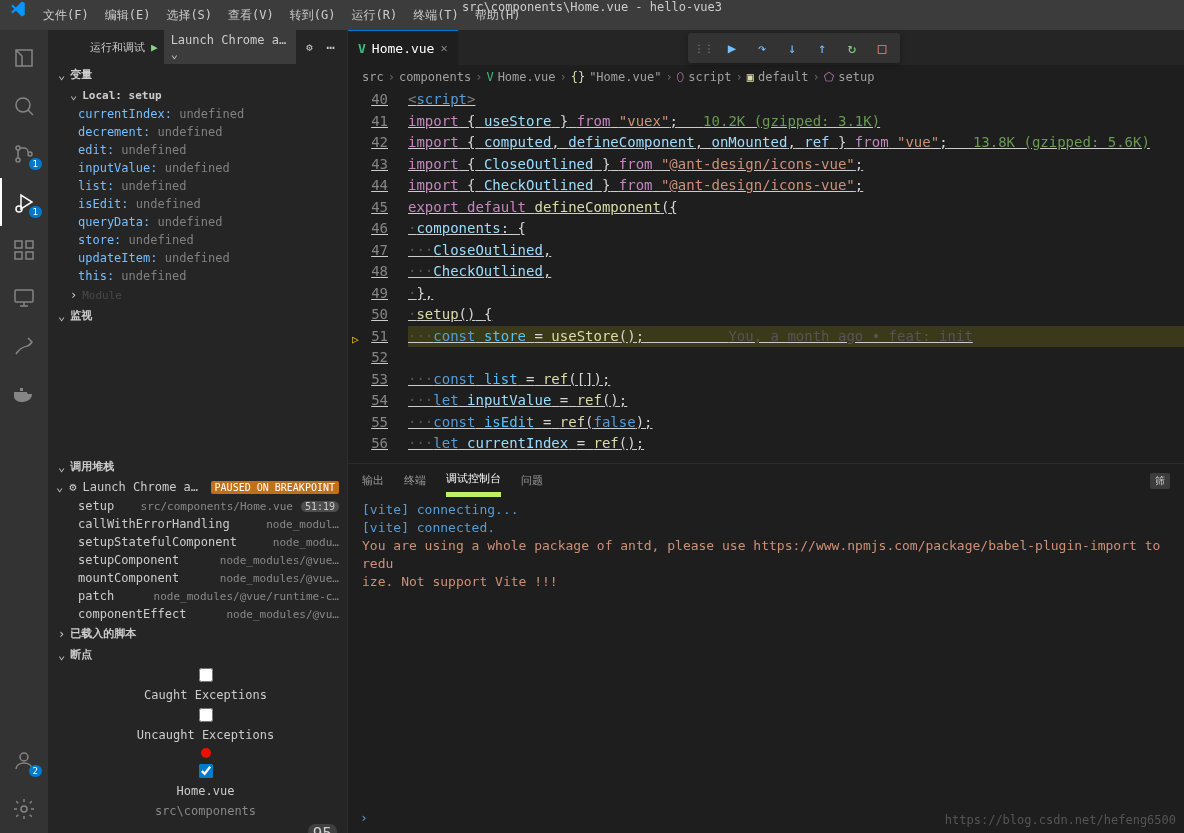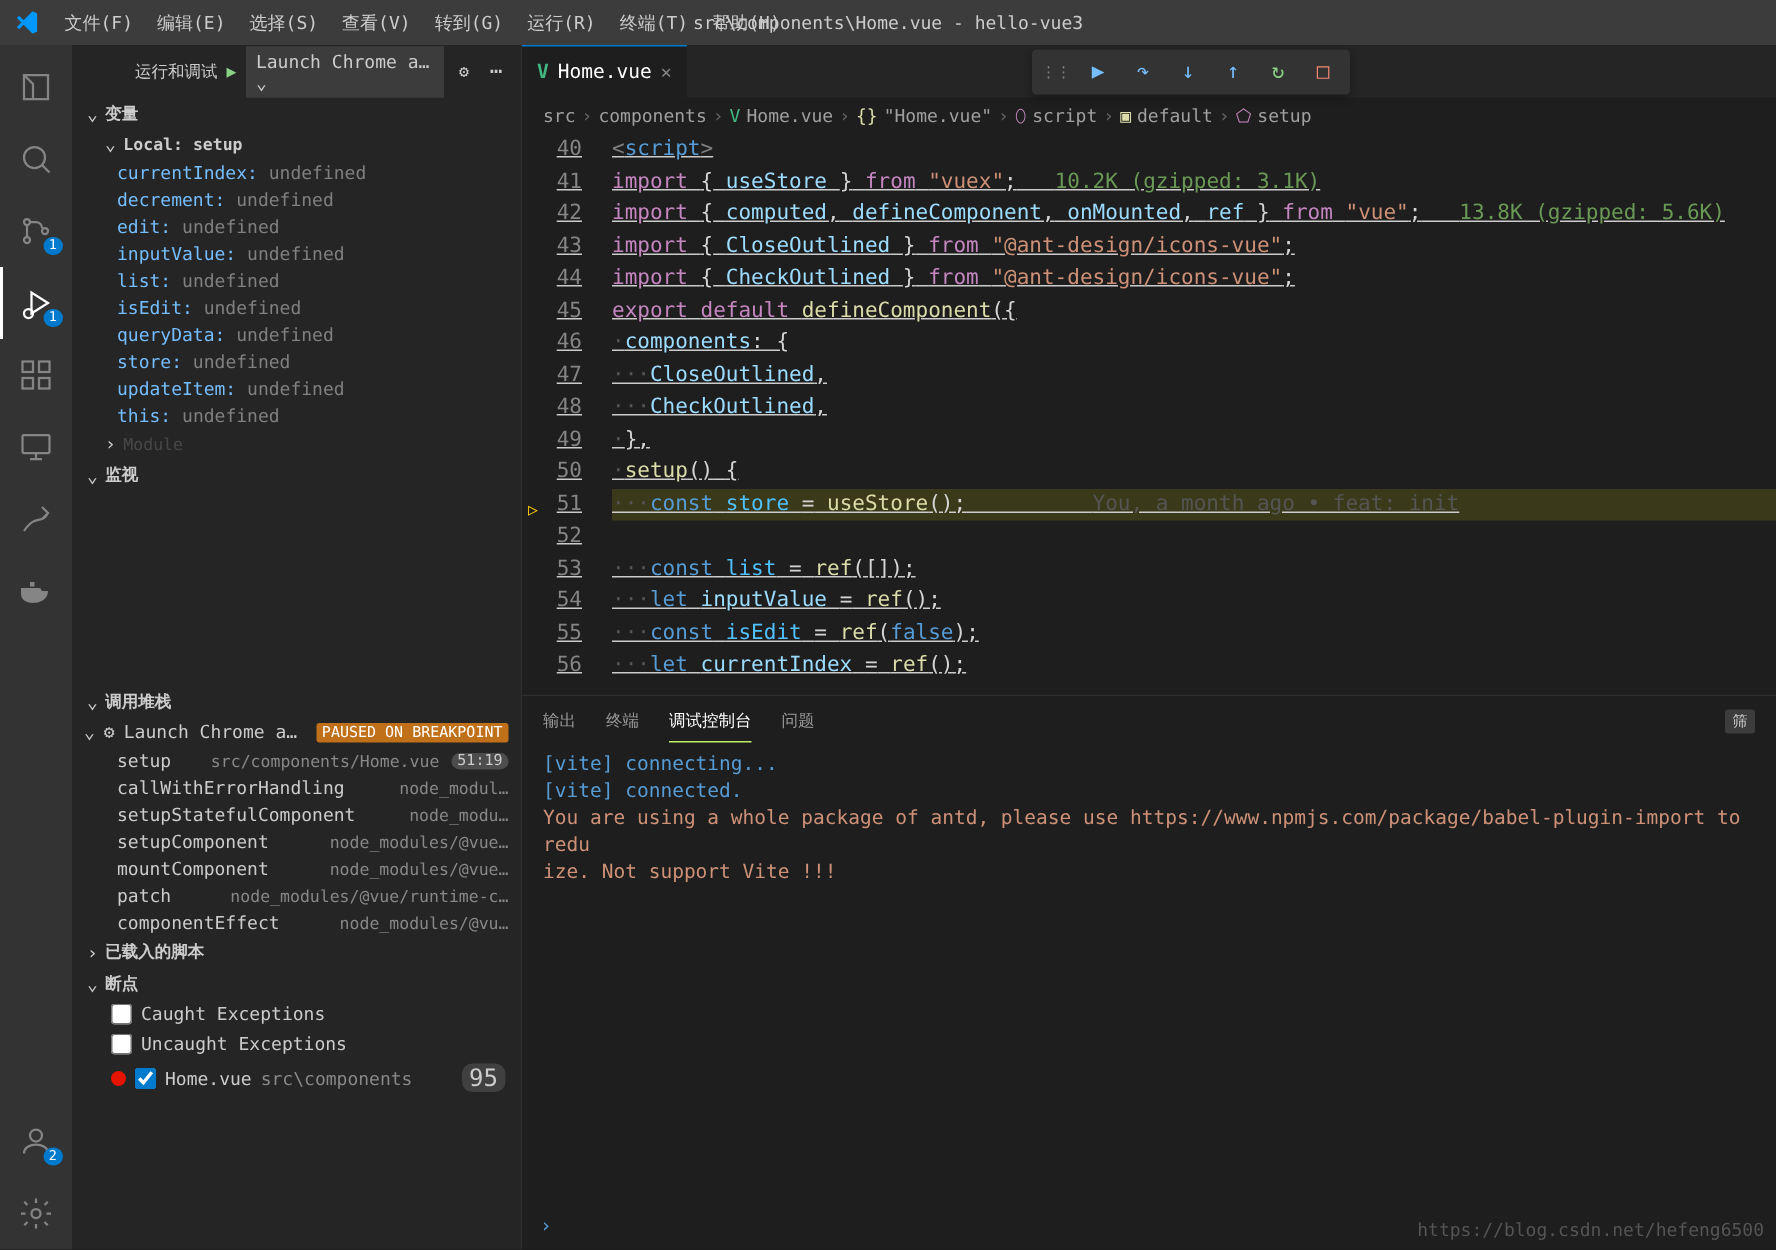--- a/index.html
+++ b/index.html
@@ -1,18 +1,18 @@
 <!DOCTYPE html>
 <html><head>
 <meta charset="utf-8">
 <style>
 * { margin:0; padding:0; box-sizing:border-box; font-family:Consolas,"Segoe UI",monospace; }
 body { background:#1e1e1e; color:#ccc; width:1184px; height:833px; overflow:hidden; font-size:13px; }
 .window { display:flex; flex-direction:column; height:100%; }
-.titlebar { height:30px; background:#3c3c3c; display:flex; align-items:center; color:#ccc; font-size:12px; }
+.titlebar { height:30px; background:#3c3c3c; display:flex; color:#ccc; font-size:12px; }
 .titlebar .logo { width:35px; display:flex; justify-content:center; color:#0098ff; font-size:16px; }
 .menu { display:flex; gap:0; }
 .menu-item { padding:0 8px; height:30px; display:flex; align-items:center; cursor:default; }
 .title-center { position:absolute; left:50%; transform:translateX(-50%); color:#ccc; }
 .main { flex:1; display:flex; min-height:0; }
 .activitybar { width:48px; background:#333; display:flex; flex-direction:column; align-items:center; padding-top:4px; }
 .activitybar .ab-icon { width:48px; height:48px; display:flex; align-items:center; justify-content:center; color:#858585; font-size:22px; position:relative; }
 .activitybar .ab-icon.active { color:#fff; border-left:2px solid #fff; }
 .activitybar .ab-icon .badge { position:absolute; background:#007acc; color:#fff; font-size:9px; border-radius:8px; padding:0 4px; bottom:8px; right:6px; line-height:12px; }
 .activitybar .ab-spacer { flex:1; }
@@ -27,21 +27,21 @@
 .section-hdr { padding:3px 10px; display:flex; align-items:center; gap:5px; color:#ccc; font-size:11px; cursor:default; }
 .section-hdr .chev { font-size:12px; color:#ccc; }
 .var-row { padding:2px 10px 2px 30px; color:#75beff; font-size:12px; }
 .var-row .vval { color:#808080; }
 .cs-top { padding:3px 8px; display:flex; align-items:center; gap:6px; }
 .cs-top .paused { background:#c07018; color:#fff; font-size:10px; padding:1px 4px; border-radius:2px; margin-left:auto; }
 .cs-row { padding:2px 8px 2px 30px; display:flex; align-items:center; gap:8px; }
 .cs-row .cs-name { color:#ccc; }
 .cs-row .cs-src { color:#888; font-size:11px; margin-left:auto; white-space:nowrap; overflow:hidden; text-overflow:ellipsis; }
 .cs-row .cs-pos { background:#4d4d4d; color:#ccc; font-size:10px; padding:0 4px; border-radius:6px; }
-.bp-row { padding:3px 10px 3px 26px; display:flex; align-items:center; gap:6px; }
+.bp-row { padding:3px 10px 3px 26px; display:flex; align-items:center; gap:6px;flex-direction:column; }
 .bp-row input[type=checkbox] { width:14px; height:14px; accent-color:#007acc; }
 .bp-dot { width:10px; height:10px; background:#e51400; border-radius:50%; }
 .bp-row .bp-cnt { background:#404040; color:#ccc; font-size:16px; padding:0 5px; border-radius:7px; margin-left:auto; }
 .editor-area { flex:1; display:flex; flex-direction:column; background:#1e1e1e; min-width:0; }
 .tabs-row { display:flex; align-items:center; background:#252526; height:35px; position:relative; }
 .tab { height:35px; display:flex; align-items:center; padding:0 10px; gap:6px; background:#1e1e1e; color:#fff; border-top:1px solid #007acc; font-size:13px; }
 .tab .vue-ico { color:#41b883; font-weight:bold; }
 .tab .close { color:#888; font-size:12px; }
 .debug-toolbar { position:absolute; left:340px; top:3px; background:#333; border-radius:3px; display:flex; align-items:center; gap:2px; padding:2px 4px; box-shadow:0 2px 6px rgba(0,0,0,.3); }
 .debug-toolbar .dt-btn { width:28px; height:26px; display:flex; align-items:center; justify-content:center; font-size:14px; }
@@ -64,21 +64,21 @@
 .tk-fn { color:#dcdcaa; }
 .tk-str { color:#ce9178; }
 .tk-cm { color:#6a9955; }
 .tk-vr { color:#9cdcfe; }
 .tk-cn { color:#4fc1ff; }
 .tk-bl { color:#569cd6; }
 .inlay { color:#555; }
 .panel { height:370px; background:#1e1e1e; border-top:1px solid #2d2d2d; display:flex; flex-direction:column; }
 .panel-tabs { height:33px; display:flex; align-items:center; padding:0 14px; gap:20px; font-size:11px; color:#999; }
 .panel-tabs .pt { padding:6px 0; cursor:default; }
-.panel-tabs .pt.active { color:#fff; border-bottom:1px solid #bef264; }
+.panel-tabs .pt.active { color:#fff; border-bottom:5px solid #bef264; }
 .panel-tabs .pt-spacer { flex:1; }
 .panel-tabs .pt-icon { background:#3c3c3c; padding:1px 5px; border-radius:2px; color:#ccc; font-size:10px; }
 .panel-body { flex:1; padding:4px 14px; font-family:Consolas,monospace; font-size:13px; line-height:18px; overflow:hidden; position:relative; }
 .panel-body .pl { white-space:pre-wrap; }
 .panel-body .vite { color:#569cd6; }
 .panel-body .warn { color:#ce9178; }
 .panel-body .chev-input { position:absolute; bottom:6px; left:12px; color:#569cd6; }
 .watermark { position:absolute; bottom:4px; right:8px; color:#555; font-size:12px; }
 svg { display:block; }
 </style>

